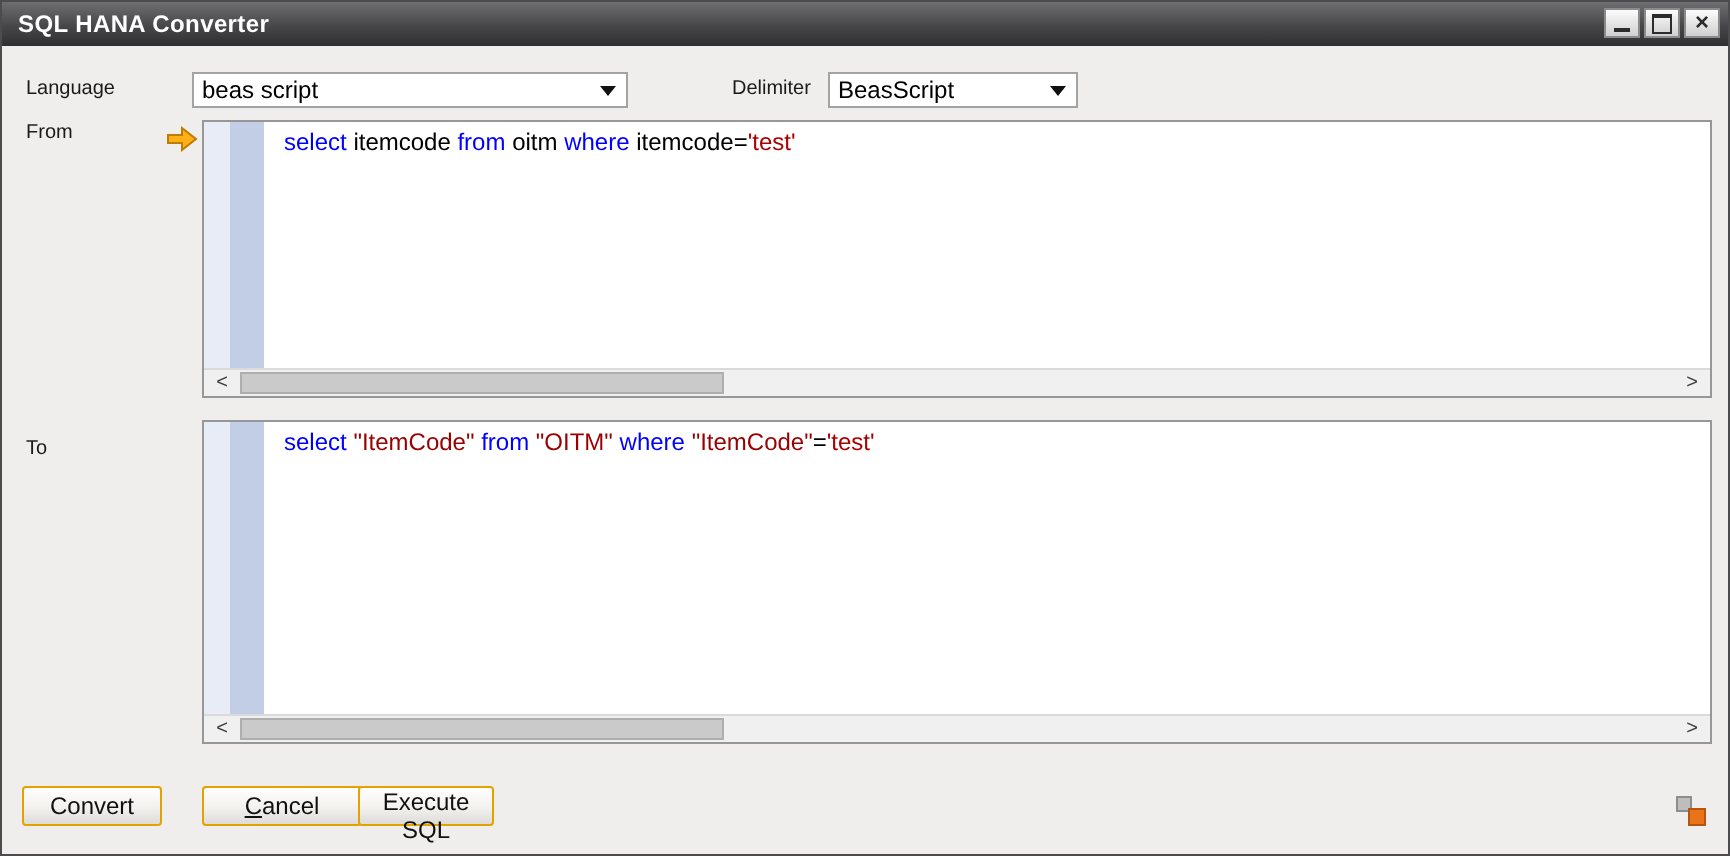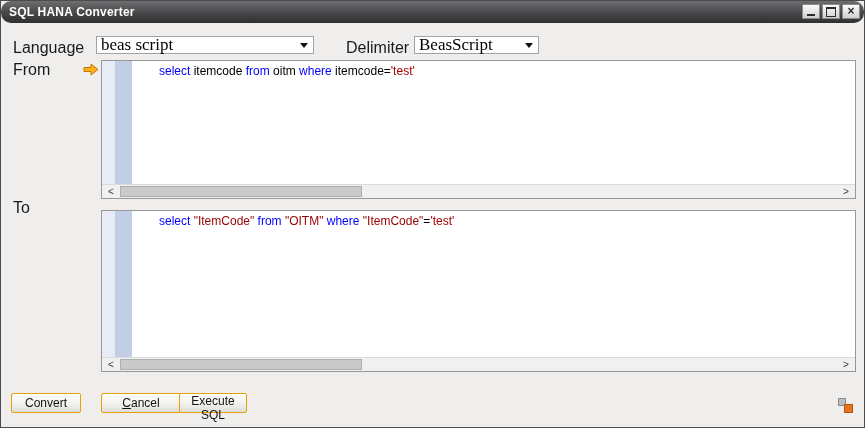--- a/index.html
+++ b/index.html
@@ -1,32 +1,32 @@
 <!DOCTYPE html>
 <html><head>
 <meta charset="utf-8">
 <style>
   html,body{margin:0;padding:0;background:#d9d9d9;font-family:"Liberation Sans",sans-serif;}
   .window{position:relative;width:865px;height:428px;box-sizing:border-box;border:1px solid #4c4c4e;background:#efeeec;overflow:hidden;}
-  .titlebar{position:relative;height:22px;background:linear-gradient(#6e6e70,#47474a 55%,#2f2f31);display:flex;align-items:center;border-radius:10px;}
+  .titlebar{position:relative;height:22px;background:linear-gradient(#6e6e70,#47474a 55%,#2f2f31);display:flex;align-items:center;}
   .title{color:#ffffff;font-size:12px;font-weight:bold;padding-left:8px;letter-spacing:.2px;}
   .controls{position:absolute;right:4px;top:3px;display:flex;}
   .winbtn{width:18px;height:15px;margin-left:2px;background:linear-gradient(#fcfcfc,#cfcfcf);border:1px solid #8b8b8b;box-sizing:border-box;display:flex;align-items:center;justify-content:center;cursor:default;}
   .glyph-min{width:8px;height:2px;background:#2b2b2b;margin-top:7px;}
   .glyph-max{width:8px;height:7px;border:1px solid #2b2b2b;border-top-width:2px;}
   .glyph-close{font-size:12px;font-weight:bold;color:#2b2b2b;line-height:11px;}
   .client{position:relative;height:404px;}
-  .lbl{position:absolute;font-size:16px;color:#1a1a1a;white-space:nowrap;}
+  .lbl{position:absolute;font-size:10px;color:#1a1a1a;white-space:nowrap;}
   .combo{position:absolute;height:18px;box-sizing:border-box;background:#ffffff;border:1px solid #a3a3a3;display:flex;align-items:center;}
-  .combo-value{font-size:17px;color:#000;padding-left:4px;flex:1;white-space:nowrap;overflow:hidden;font-family:Liberation Serif, serif;}
+  .combo-value{font-size:12px;color:#000;padding-left:4px;flex:1;white-space:nowrap;overflow:hidden;}
   .combo-arrow{width:0;height:0;border-left:4px solid transparent;border-right:4px solid transparent;border-top:5px solid #111;margin-right:5px;}
   .editor{position:absolute;box-sizing:border-box;background:#ffffff;border:1px solid #979797;}
   .gutter1{position:absolute;left:0;top:0;bottom:14px;width:13px;background:#e7ecf6;}
   .gutter2{position:absolute;left:13px;top:0;bottom:14px;width:17px;background:#c2cee6;}
-  .code-area{position:absolute;left:30px;right:0;top:0;bottom:14px;padding:3px 6px 0 27px;overflow:hidden;}
+  .code-area{position:absolute;left:30px;right:0;top:0;bottom:14px;padding:3px 6px 0 10px;overflow:hidden;}
   .code-line{font-size:12px;line-height:15px;white-space:pre;}
   .hscroll{position:absolute;left:0;right:0;bottom:0;height:14px;background:#f0f0f0;border-top:1px solid #dadada;box-sizing:border-box;}
   .scroll-arrow{position:absolute;top:0;width:16px;height:13px;font-size:10px;line-height:13px;text-align:center;color:#3c3c3c;cursor:default;}
   .scroll-arrow.left{left:1px;}
   .scroll-arrow.right{right:1px;}
   .scroll-thumb{position:absolute;left:18px;top:1px;width:242px;height:11px;background:#cacaca;border:1px solid #aeaeae;box-sizing:border-box;}
   .b1btn{position:absolute;top:370px;height:20px;box-sizing:border-box;border:1px solid #e3a200;border-radius:2px;background:linear-gradient(#ffffff,#f2f1ee 55%,#dddcd8);font-family:"Liberation Sans",sans-serif;font-size:12px;color:#111;padding:0;cursor:default;}
   .link-arrow{position:absolute;width:16px;height:13px;}
   .grip{position:absolute;left:837px;top:375px;width:15px;height:15px;}
   .grip .sq-gray{position:absolute;left:0;top:0;width:8px;height:8px;background:#bdbdbd;border:1px solid #8d8d8d;box-sizing:border-box;}
@@ -53,21 +53,21 @@
     </div>
   </div>
 
   <div class="client">
 
     <span class="lbl" style="left:12px;top:16px">Language</span>
     <div class="combo" style="left:95px;top:13px;width:218px">
       <span class="combo-value">beas script</span>
       <div class="combo-arrow"></div>
     </div>
-    <span class="lbl" style="left:345px;top:16px">Delimiter</span>
+    <span class="lbl" style="left:365px;top:16px">Delimiter</span>
     <div class="combo" style="left:413px;top:13px;width:125px">
       <span class="combo-value">BeasScript</span>
       <div class="combo-arrow"></div>
     </div>
 
     <span class="lbl" style="left:12px;top:38px">From</span>
     <svg class="link-arrow" style="left:82px;top:40px" viewBox="0 0 16 13">
       <polygon points="1,4.5 8,4.5 8,1 15,6.5 8,12 8,8.5 1,8.5" fill="#ffb019" stroke="#c07c00" stroke-width="1"></polygon>
     </svg>
 
@@ -77,21 +77,21 @@
       <div class="code-area">
         <div class="code-line"><span style="color: rgb(0, 0, 255);">select </span><span style="color: rgb(0, 0, 0);">itemcode </span><span style="color: rgb(0, 0, 255);">from </span><span style="color: rgb(0, 0, 0);">oitm </span><span style="color: rgb(0, 0, 255);">where </span><span style="color: rgb(0, 0, 0);">itemcode</span><span style="color: rgb(0, 0, 0);">=</span><span style="color: rgb(170, 0, 0);">'test'</span></div>
       </div>
       <div class="hscroll">
         <div class="scroll-arrow left">&lt;</div>
         <div class="scroll-thumb"></div>
         <div class="scroll-arrow right">&gt;</div>
       </div>
     </div>
 
-    <span class="lbl" style="left:12px;top:176px">To</span>
+    <span class="lbl" style="left:12px;top:196px">To</span>
 
     <div class="editor" style="left:100px;top:187px;width:755px;height:162px">
       <div class="gutter1"></div>
       <div class="gutter2"></div>
       <div class="code-area">
         <div class="code-line"><span style="color: rgb(0, 0, 255);">select </span><span style="color: rgb(153, 0, 0);">"ItemCode" </span><span style="color: rgb(0, 0, 255);">from </span><span style="color: rgb(153, 0, 0);">"OITM" </span><span style="color: rgb(0, 0, 255);">where </span><span style="color: rgb(153, 0, 0);">"ItemCode"</span><span style="color: rgb(0, 0, 0);">=</span><span style="color: rgb(170, 0, 0);">'test'</span></div>
       </div>
       <div class="hscroll">
         <div class="scroll-arrow left">&lt;</div>
         <div class="scroll-thumb"></div>

